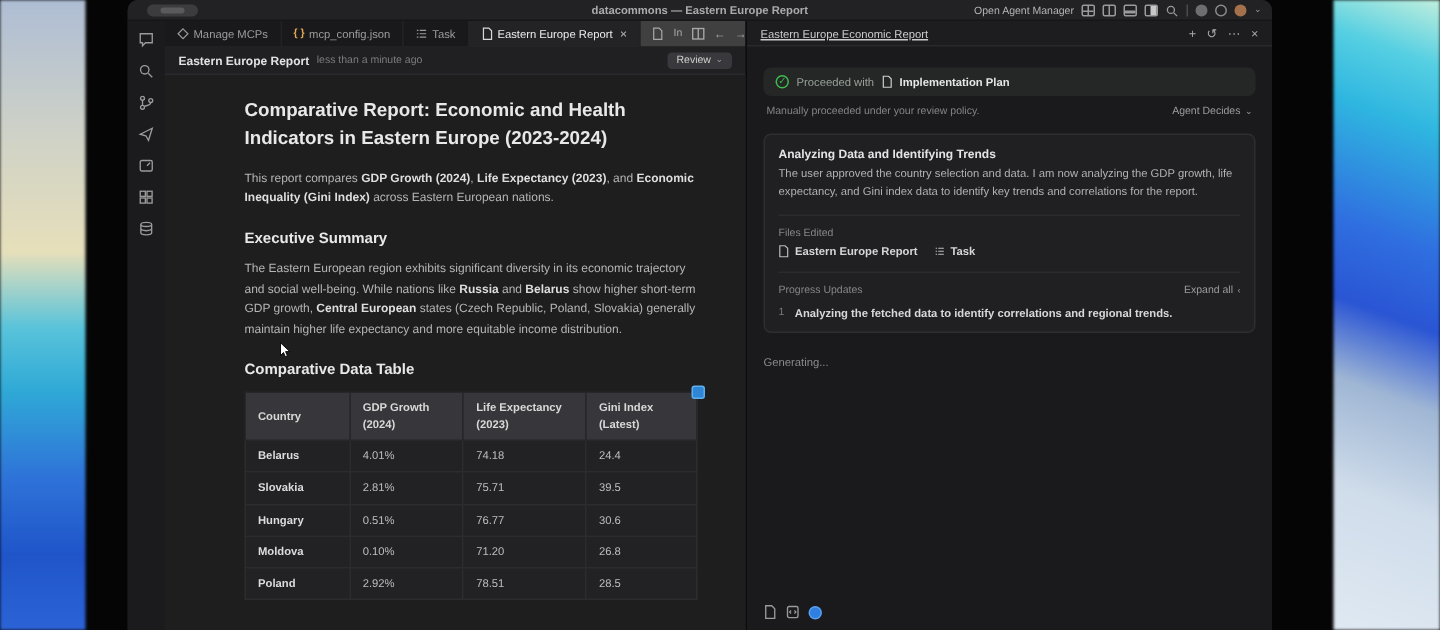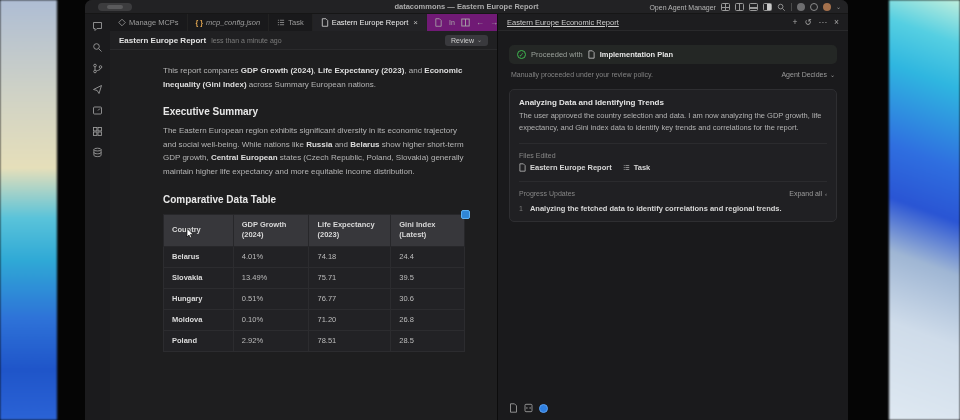--- a/index.html
+++ b/index.html
@@ -38,29 +38,29 @@
   .main { flex:1; display:flex; min-height:0; }
 
   
   .activitybar { width:25px; flex:0 0 25px; background:#1b1b1d; display:flex; flex-direction:column;
     align-items:center; padding-top:7px; gap:10px; }
   .ab-ic { width:11px; height:11px; color:#9a9a9a; }
   .ab-ic svg { width:11px; height:11px; display:block; }
 
   
   .editor { width:387px; flex:0 0 387px; display:flex; flex-direction:column; background:#1e1e1f; min-height:0; }
-  .tabbar { height:17px; flex:0 0 17px; background:#701a75; display:flex; align-items:stretch;text-align:center; }
+  .tabbar { height:17px; flex:0 0 17px; background:#404040; display:flex; align-items:stretch;text-align:center; }
   .tab { display:flex; align-items:center; gap:3px; padding:0 8px; font-size:7.5px; color:#9d9d9d;
     border-right:1px solid #222; background:#19191b; white-space:nowrap; }
   .tab.active { background:#232326; color:#ececec; }
   .tab .close { font-size:8px; color:#bdbdbd; margin-left:2px; }
   .tab .ticon { display:inline-flex; }
   .tab .ticon svg { width:8px; height:9px; }
   .json-braces { color:#e8ab53; font-weight:bold; font-size:7px; }
-  .tab.italic .tlabel { font-style:italic; }
+  .tab.italic .tlabel { }
   .tab-actions { margin-left:auto; display:flex; align-items:center; gap:6px; padding:0 7px; color:#a8a8a8; font-size:8px; }
   .tab-actions .txt { font-size:7px; }
   .tab-actions svg { width:9px; height:9px; display:block; }
 
   .inforow { height:19px; flex:0 0 19px; background:#202022; border-bottom:1px solid #2a2a2c;
     display:flex; align-items:center; gap:5px; padding:0 9px; }
   .inforow .t { font-size:8px; font-weight:bold; color:#e2e2e2; }
   .inforow .time { font-size:7px; color:#7c7c7c; }
   .review-btn { margin-left:auto; background:#39393d; border-radius:3px; padding:2px 6px;
     font-size:7px; color:#cfcfcf; display:flex; align-items:center; gap:3px; }
@@ -252,21 +252,22 @@
           <span class="t">Eastern Europe Report</span>
           <span class="time">less than a minute ago</span>
           <span class="review-btn">
             <span>Review</span>
             <span class="chev">⌄</span>
           </span>
         </div>
 
         <div class="docscroll">
           <div class="doc">
-            <p><span>This report compares </span><b>GDP Growth (2024)</b><span>, </span><b>Life Expectancy (2023)</b><span>, and </span><b>Economic Inequality (Gini Index)</b><span> across Summary European nations.</span></p>
+            <h1>Comparative Report: Economic and Health Indicators in Eastern Europe (2023-2024)</h1>
+            <p><span>This report compares </span><b>GDP Growth (2024)</b><span>, </span><b>Life Expectancy (2023)</b><span>, and </span><b>Economic Inequality (Gini Index)</b><span> across Eastern European nations.</span></p>
             <h2>Executive Summary</h2>
             <p><span>The Eastern European region exhibits significant diversity in its economic trajectory and social well-being. While nations like </span><b>Russia</b><span> and </span><b>Belarus</b><span> show higher short-term GDP growth, </span><b>Central European</b><span> states (Czech Republic, Poland, Slovakia) generally maintain higher life expectancy and more equitable income distribution.</span></p>
             <h2>Comparative Data Table</h2>
             <div class="tablewrap">
               <span class="edit-badge"></span>
               <table>
                 <thead>
                   <tr>
                     <th style="width:70px">Country</th>
                     <th style="width:76px">GDP Growth (2024)</th>
@@ -276,21 +277,21 @@
                 </thead>
                 <tbody>
                   <tr>
                       <td class="cname">Belarus</td>
                       <td>4.01%</td>
                       <td>74.18</td>
                       <td>24.4</td>
                     </tr>
                   <tr>
                       <td class="cname">Slovakia</td>
-                      <td>13.49%</td>
+                      <td>2.81%</td>
                       <td>75.71</td>
                       <td>39.5</td>
                     </tr>
                   <tr>
                       <td class="cname">Hungary</td>
                       <td>0.51%</td>
                       <td>76.77</td>
                       <td>30.6</td>
                     </tr>
                   <tr>
@@ -371,20 +372,21 @@
                 <span>Expand all</span>
                 <span class="chev">‹</span>
               </span>
             </div>
             <div class="progress-item">
               <span class="num">1</span>
               <span class="ptxt">Analyzing the fetched data to identify correlations and regional trends.</span>
             </div>
           </div>
 
+          <div class="generating">Generating...</div>
         </div>
 
         <div class="panel-footer">
           <span class="pf-ic">
               <svg viewBox="0 0 9 10">
                 <path d="M1.5 0.8h4l2 2v6.4h-6z" fill="none" stroke="#9a9a9a" stroke-width="0.9"></path>
               </svg>
             </span>
           <span class="pf-ic">
               <svg viewBox="0 0 9 10">

